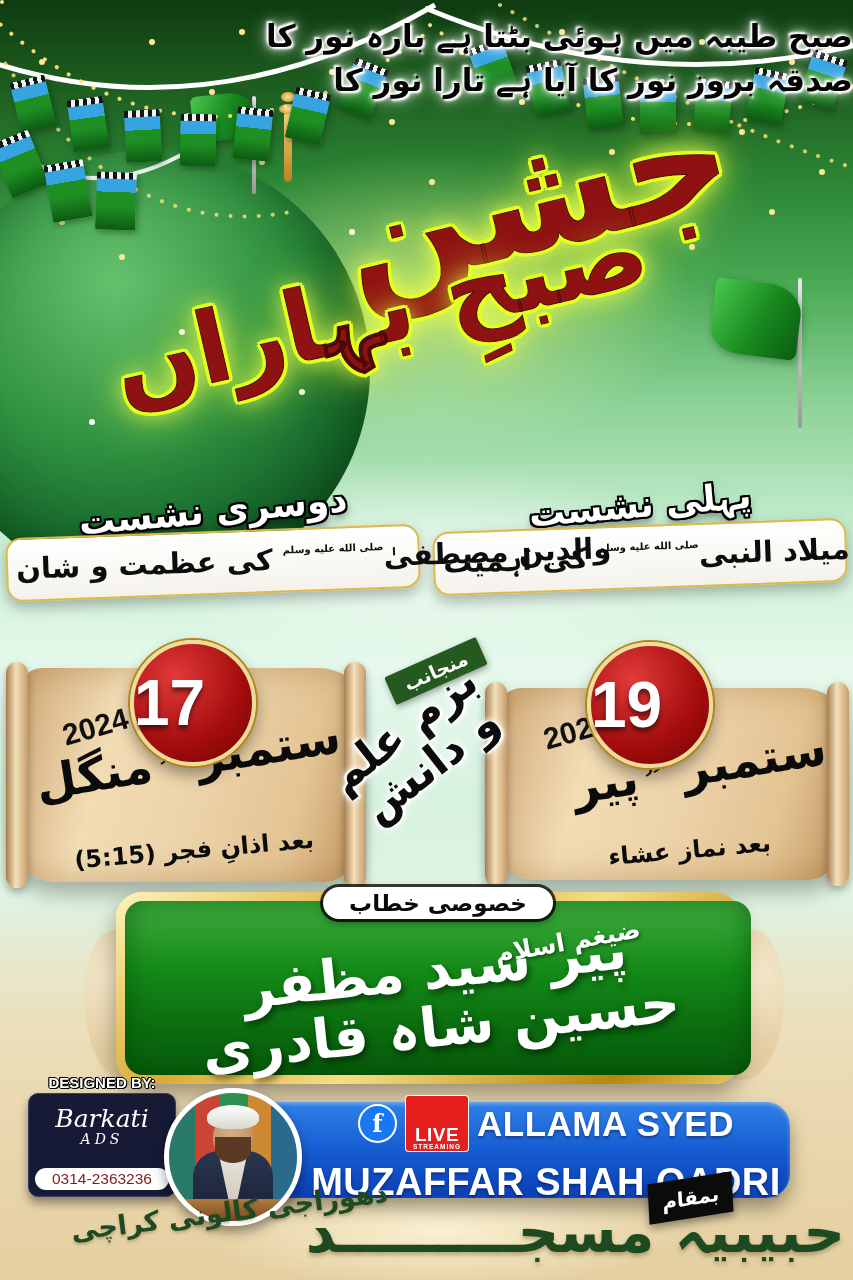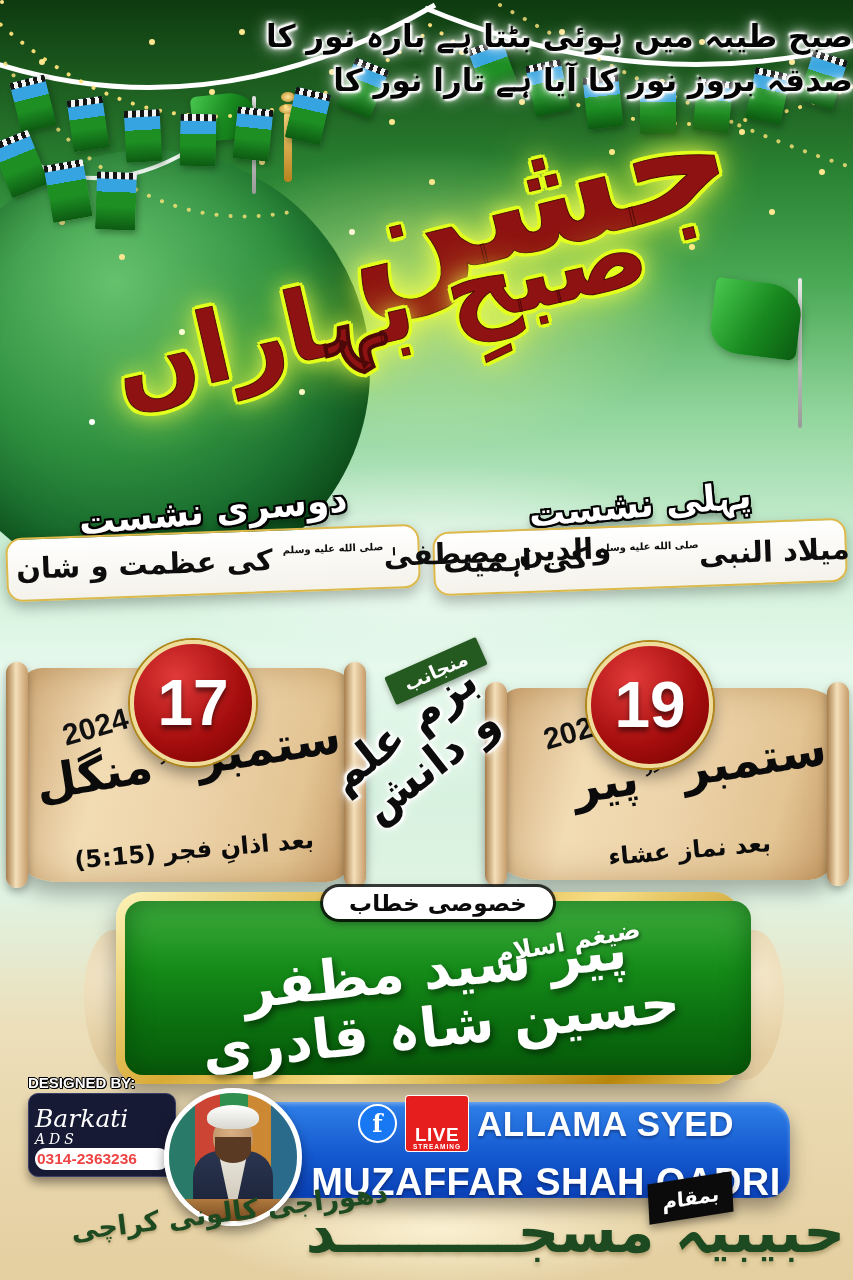--- a/index.html
+++ b/index.html
@@ -82,21 +82,21 @@
   .scroll::before,.scroll::after{content:"";position:absolute;top:-6px;bottom:-6px;width:22px;
     background:linear-gradient(90deg,#a77d4c,#f4e0ba 45%,#c69c6a);border-radius:12px;
     box-shadow:0 4px 8px rgba(0,0,0,.3);}
   .scroll::before{left:-8px;}
   .scroll::after{right:-8px;}
   .scroll-right{right:12px;top:688px;width:348px;height:192px;}
   .scroll-left{left:14px;top:668px;width:344px;height:214px;}
   .day-badge{width:118px;height:118px;border-radius:50%;
     background:radial-gradient(circle at 35% 28%,#e23a3a,#a50d0d 58%,#7c0404 92%);
     border:4px solid #f0dc9a;box-shadow:0 0 0 2px #b08618,0 8px 16px rgba(0,0,0,.4);
-    display:flex;align-items:center;justify-content:center;z-index:5;}
+    display:flex;align-items:center;z-index:5;}
   .day-num{font-family:"Liberation Sans",sans-serif;font-size:64px;font-weight:900;color:#fff;
     text-shadow:0 4px 5px rgba(0,0,0,.55);}
   .badge-16{right:140px;top:642px;}
   .badge-17{left:130px;top:640px;}
   .scroll .year{position:absolute;font-family:"Liberation Sans",sans-serif;font-size:30px;font-weight:800;
     color:#111;transform:rotate(-16deg);}
   .scroll .mainline{position:absolute;direction:rtl;display:flex;align-items:center;gap:4px;
     color:#0b0b0b;font-weight:700;transform:rotate(-9deg);}
   .scroll .month,.scroll .weekday{font-size:47px;}
   .scroll .broz{font-size:15px;transform:rotate(-18deg);margin:0 2px 26px;}
@@ -126,30 +126,30 @@
   .khitab-pill{position:absolute;top:-14px;left:50%;transform:translateX(-50%);
     background:#fff;border-radius:18px;padding:3px 26px;font-size:23px;font-weight:700;color:#0a0a0a;
     box-shadow:0 0 0 3px rgba(0,0,0,.75),0 4px 8px rgba(0,0,0,.4);white-space:nowrap;}
   .honorific{position:absolute;top:26px;right:110px;color:#fff;font-size:25px;font-weight:700;
     transform:rotate(-10deg);text-shadow:1px 2px 4px rgba(0,0,0,.5);}
   .speaker-name{position:absolute;left:30px;right:30px;top:40px;text-align:center;color:#fff;
     font-size:55px;font-weight:700;line-height:1.05;transform:rotate(-6deg);
     text-shadow:2px 4px 7px rgba(0,0,0,.5);}
 
   
-  .designer{left:28px;top:1074px;width:148px;text-align:left;}
+  .designer{left:28px;top:1074px;width:148px;text-align:center;}
   .designer .lbl{font-family:"Liberation Sans",sans-serif;font-size:15px;font-weight:800;color:#fff;
     text-shadow:1px 0 0 #000,-1px 0 0 #000,0 1px 0 #000,0 -1px 0 #000,1px 1px 0 #000,-1px -1px 0 #000;}
   .designer .box{margin-top:2px;background:#171a35;border:1px solid #3a3f6a;border-radius:10px;
     padding:12px 6px 6px;box-shadow:0 6px 10px rgba(0,0,0,.4);}
   .designer .brand{font-family:"DejaVu Serif",serif;font-style:italic;font-size:25px;color:#fff;line-height:1;}
   .designer .brand-sub{font-family:"DejaVu Serif",serif;font-style:italic;font-size:14px;color:#fff;
     letter-spacing:4px;line-height:1.2;}
-  .designer .phone{margin-top:0;background:#fff;border-radius:12px;padding:2px 2px;
-    font-family:"Liberation Sans",sans-serif;font-size:15.5px;font-weight:700;color:#ef4444;}
+  .designer .phone{margin-top:20px;background:#fff;border-radius:12px;padding:2px 2px;
+    font-family:"Liberation Sans",sans-serif;font-size:15.5px;font-weight:400;color:#7f1d1d;}
 
   
   .live-banner{left:206px;top:1102px;width:584px;height:96px;border-radius:24px;
     background:linear-gradient(180deg,#2f80e8,#1459d0 55%,#0a3fb4);
     box-shadow:0 10px 18px rgba(0,0,0,.35),inset 0 2px 4px rgba(255,255,255,.35);}
   .photo{left:-42px;top:-14px;width:128px;height:128px;border-radius:50%;border:5px solid #fff;
     overflow:hidden;background:linear-gradient(90deg,#2a7a6a 0 20%,#cc4433 20% 40%,#2f8f4f 40% 62%,#cc8833 62% 80%,#2a6a8a 80%);
     box-shadow:0 6px 12px rgba(0,0,0,.4);}
   .ph-body{position:absolute;left:24px;top:58px;width:80px;height:60px;border-radius:26px 26px 0 0;
     background:linear-gradient(180deg,#2a3550,#1b2338);}

